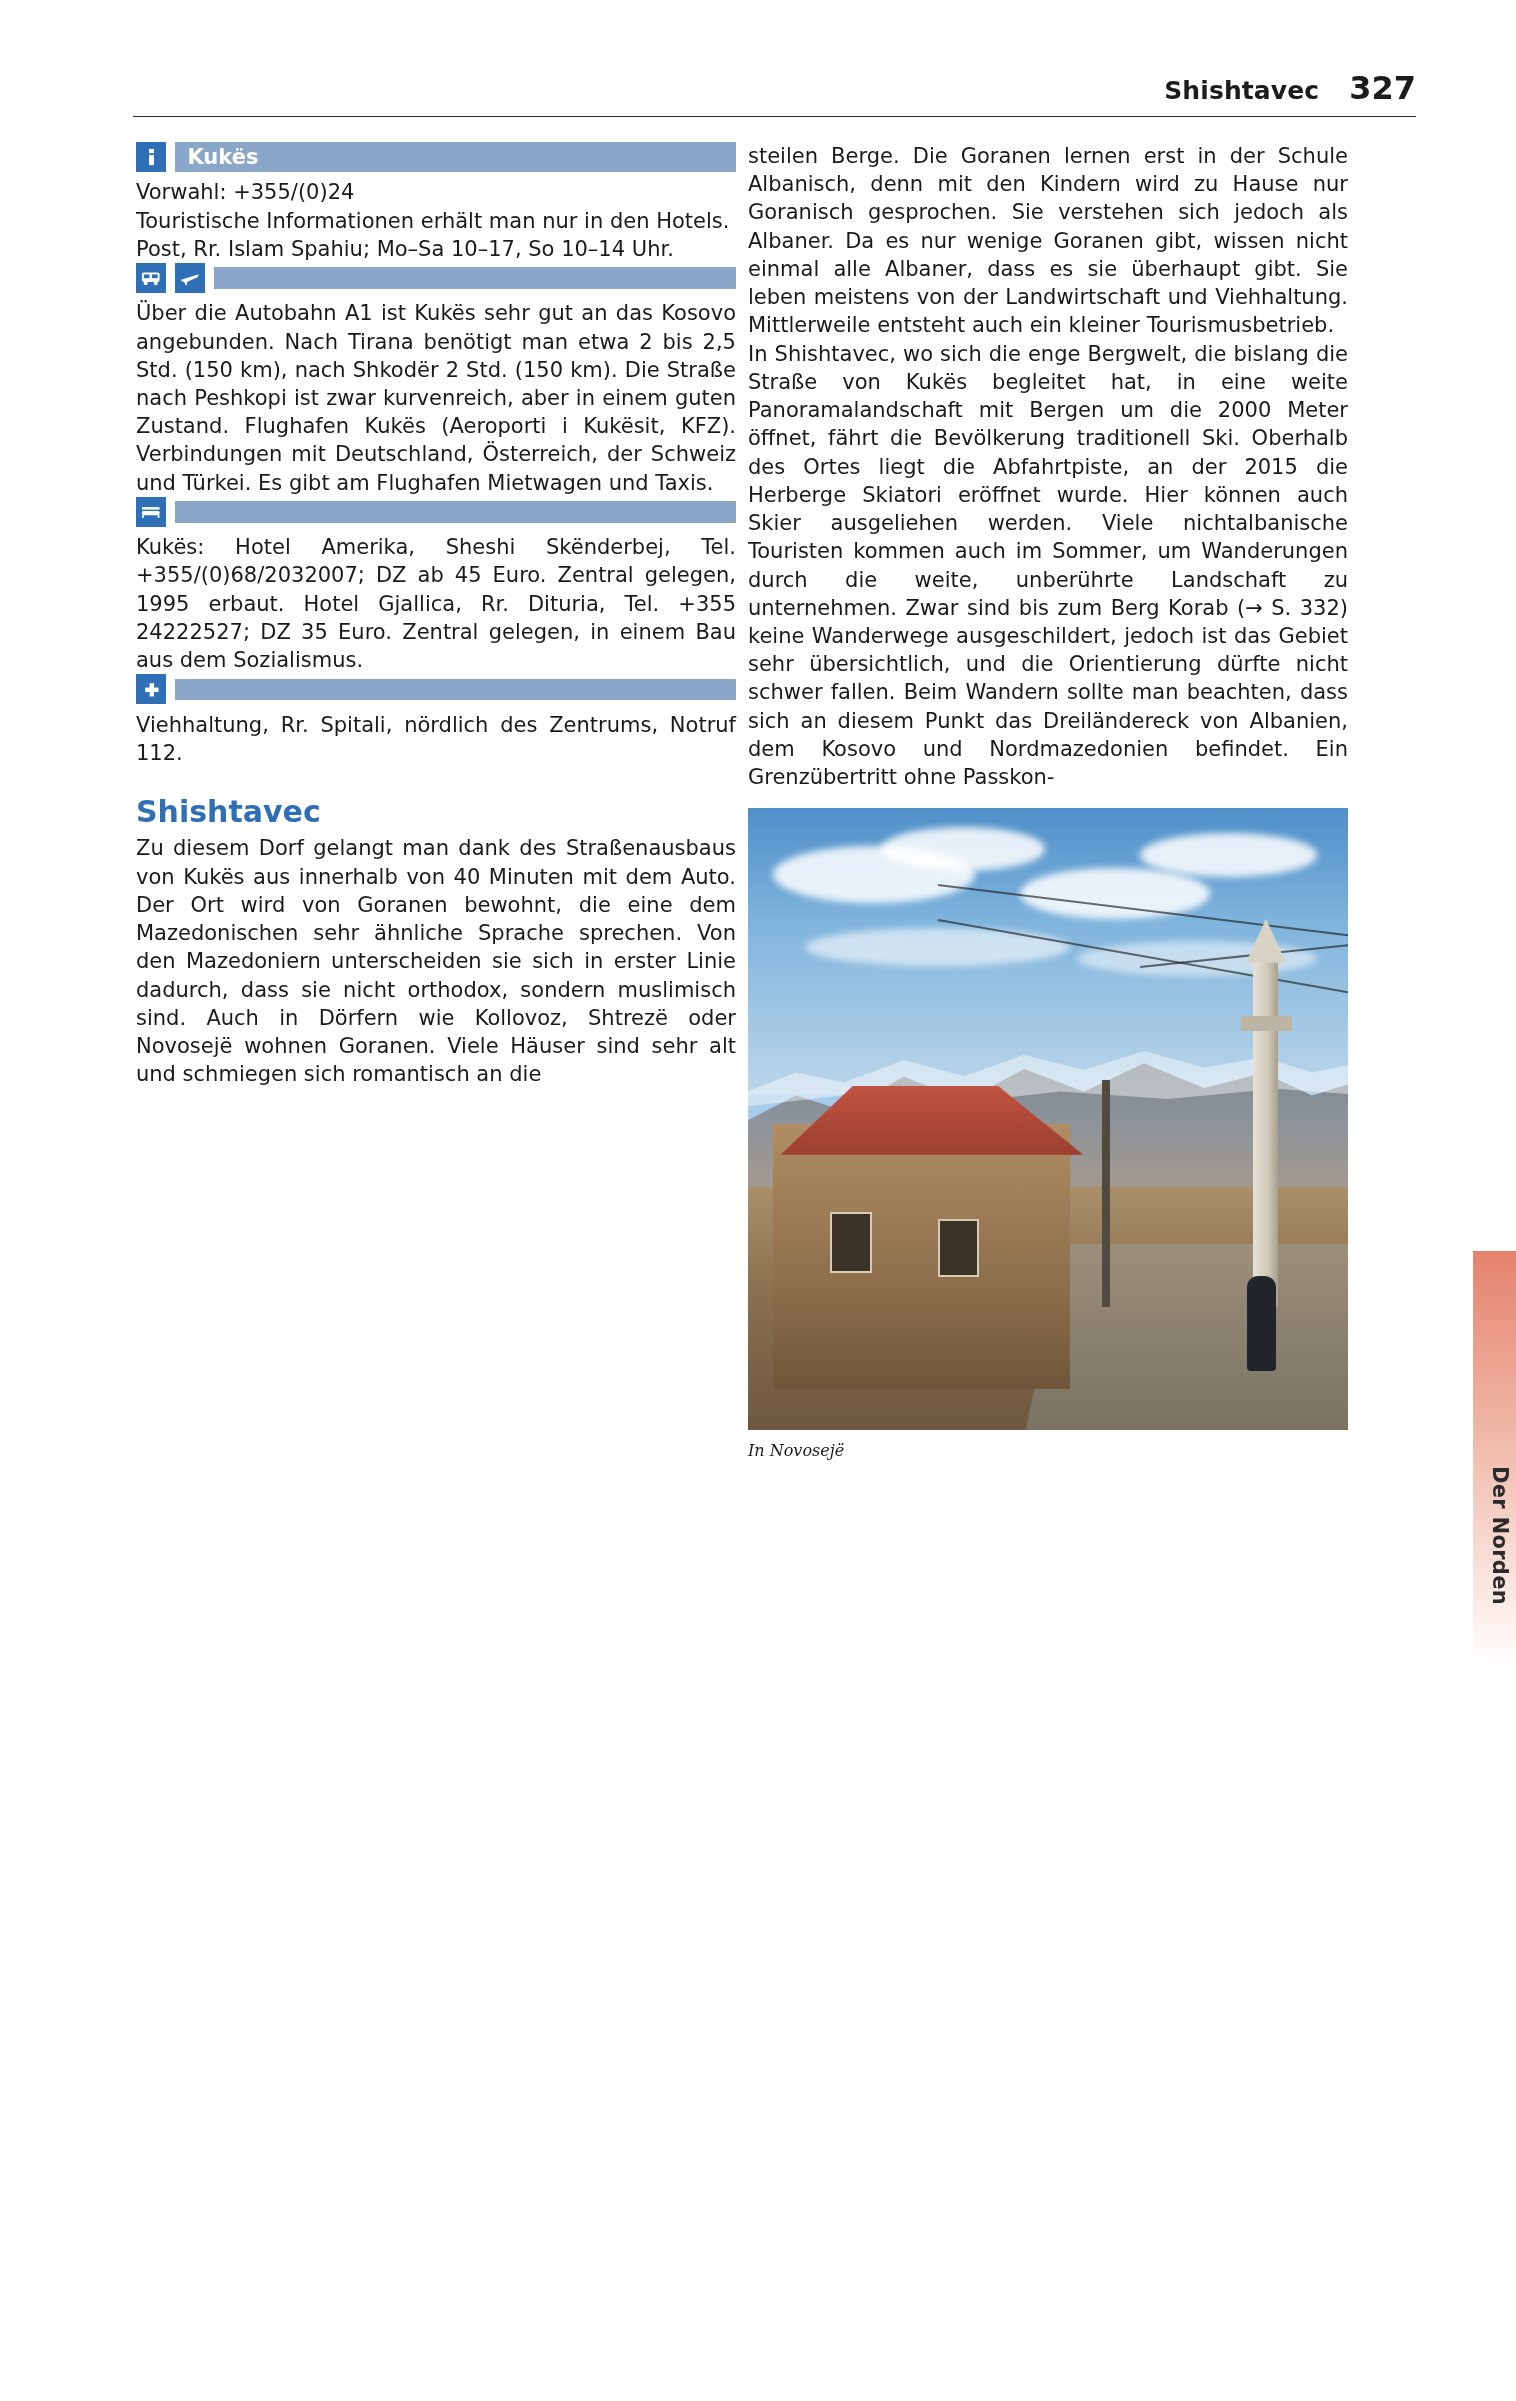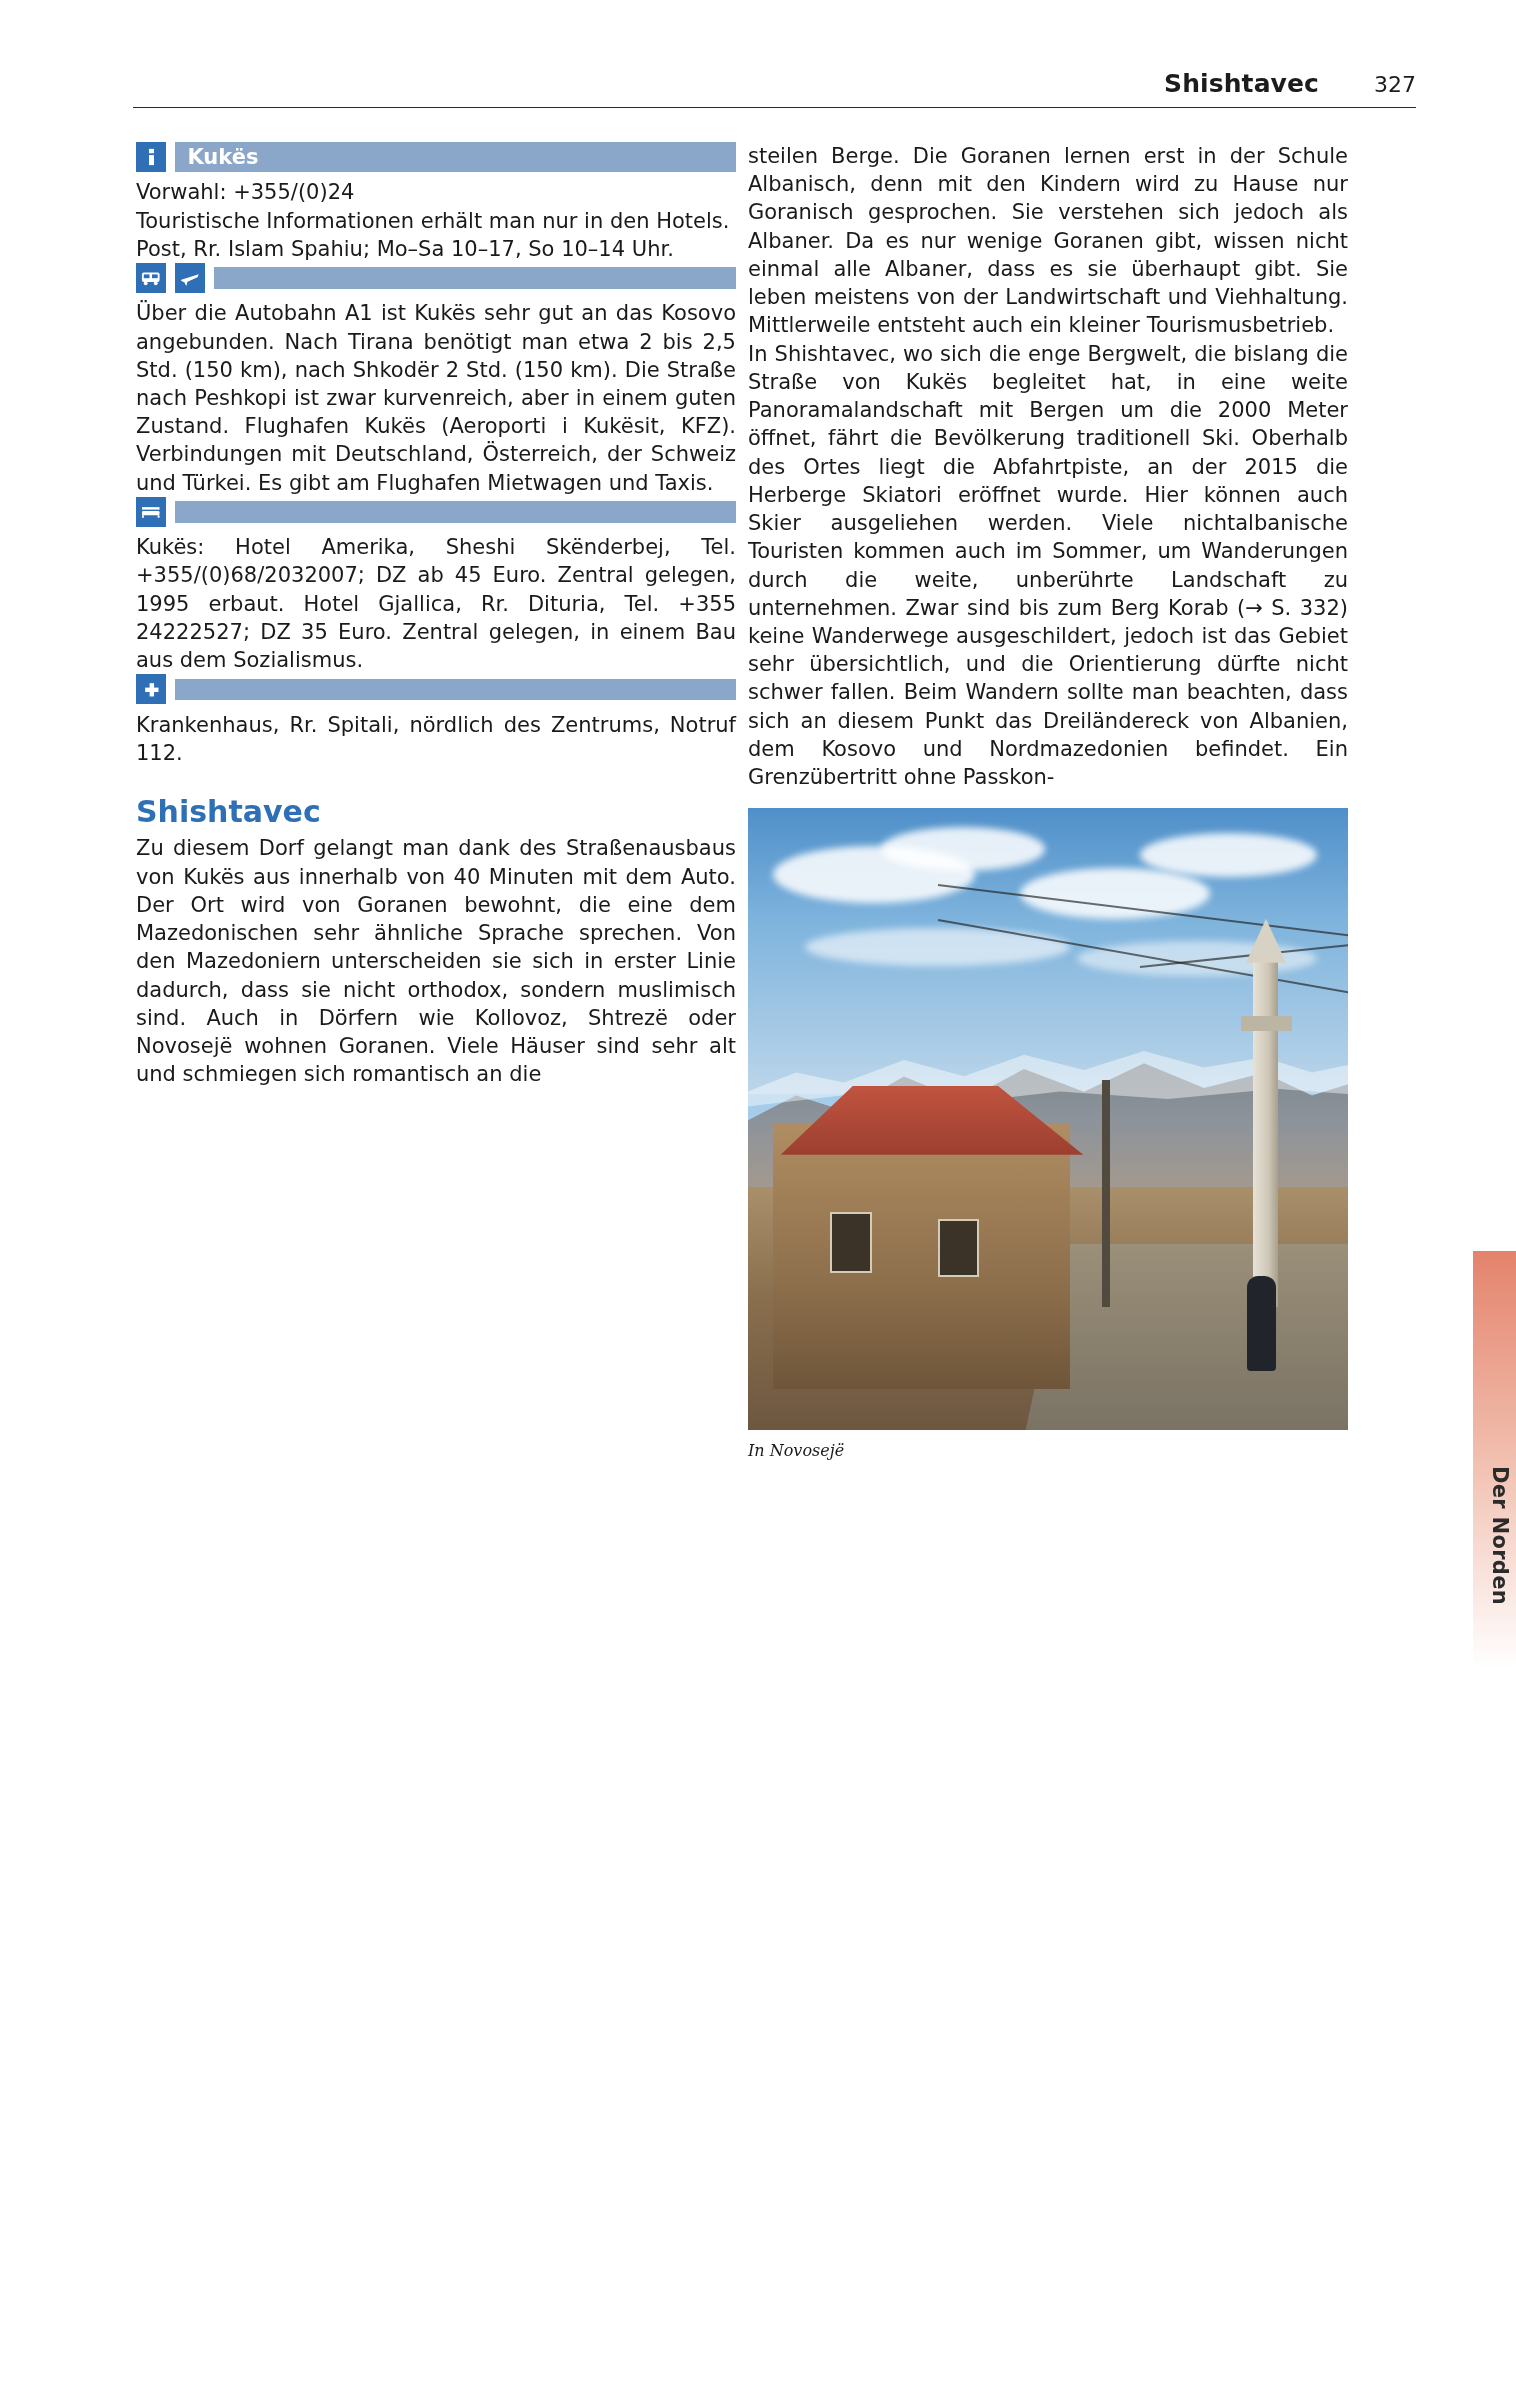--- a/index.html
+++ b/index.html
@@ -39,26 +39,25 @@
     padding-bottom: 8.8px;
     border-bottom: 1.9px solid #2b2b2b;
   }
   .header-title {
     font-size: 25px;
     font-weight: bold;
     color: #1c1c1c;
     letter-spacing: 0.1px;
   }
   .header-pageno {
-    font-size: 22px;
-    font-weight: normal;
+    font-size: 32px;
+    font-weight: bold;
     color: #1c1c1c;
     min-width: 51px;
     text-align: right;
-    margin-left: 16px;
   }
 
   
   .col {
     position: absolute;
     top: 142px;
     width: 600px;
     font-size: 21px;
     line-height: 1.345;
     text-align: justify;
@@ -343,21 +342,21 @@
     <div class="info-block">
       <div class="bar">
         <span class="icon-box">
           <svg width="19" height="19" viewBox="0 0 30 30" aria-hidden="true">
             <rect x="12" y="5" width="7" height="21" fill="#ffffff"></rect>
             <rect x="5" y="12" width="21" height="7" fill="#ffffff"></rect>
           </svg>
         </span>
         <span class="bar-fill"></span>
       </div>
-      <p class="info-text"><b>Krankenhaus</b>, Rr. Spitali, nördlich des Zentrums, Notruf 112.</p>
+      <p class="info-text"><b>Viehhaltung</b>, Rr. Spitali, nördlich des Zentrums, Notruf 112.</p>
     </div>
 
     <h2 class="section-heading">Shishtavec</h2>
     <p>Zu diesem Dorf gelangt man dank des Straßenausbaus von Kukës aus innerhalb von 40 Minuten mit dem Auto. Der Ort wird von Goranen bewohnt, die eine dem Mazedonischen sehr ähnliche Sprache sprechen. Von den Mazedoniern unterscheiden sie sich in erster Linie dadurch, dass sie nicht orthodox, sondern muslimisch sind. Auch in Dörfern wie <b>Kollovoz</b>, <b>Shtrezë</b> oder <b>Novosejë</b> wohnen Goranen. Viele Häuser sind sehr alt und schmiegen sich romantisch an die</p>
   </div>
 
   <div class="col col-right">
     <p>steilen Berge. Die Goranen lernen erst in der Schule Albanisch, denn mit den Kindern wird zu Hause nur Goranisch gesprochen. Sie verstehen sich jedoch als Albaner. Da es nur wenige Goranen gibt, wissen nicht einmal alle Albaner, dass es sie überhaupt gibt. Sie leben meistens von der Landwirtschaft und Viehhaltung. Mittlerweile entsteht auch ein kleiner Tourismusbetrieb.</p>
     <p>In Shishtavec, wo sich die enge Bergwelt, die bislang die Straße von Kukës begleitet hat, in eine weite Panoramalandschaft mit Bergen um die 2000 Meter öffnet, fährt die Bevölkerung traditionell Ski. Oberhalb des Ortes liegt die Abfahrtpiste, an der 2015 die Herberge <b>Skiatori</b> eröffnet wurde. Hier können auch Skier ausgeliehen werden. Viele nichtalbanische Touristen kommen auch im Sommer, um Wanderungen durch die weite, unberührte Landschaft zu unternehmen. Zwar sind bis zum Berg <b>Korab</b> (→ S. 332) keine Wanderwege ausgeschildert, jedoch ist das Gebiet sehr übersichtlich, und die Orientierung dürfte nicht schwer fallen. Beim Wandern sollte man beachten, dass sich an diesem Punkt das Dreiländereck von Albanien, dem Kosovo und Nordmazedonien befindet. Ein Grenzübertritt ohne Passkon-</p>
 

